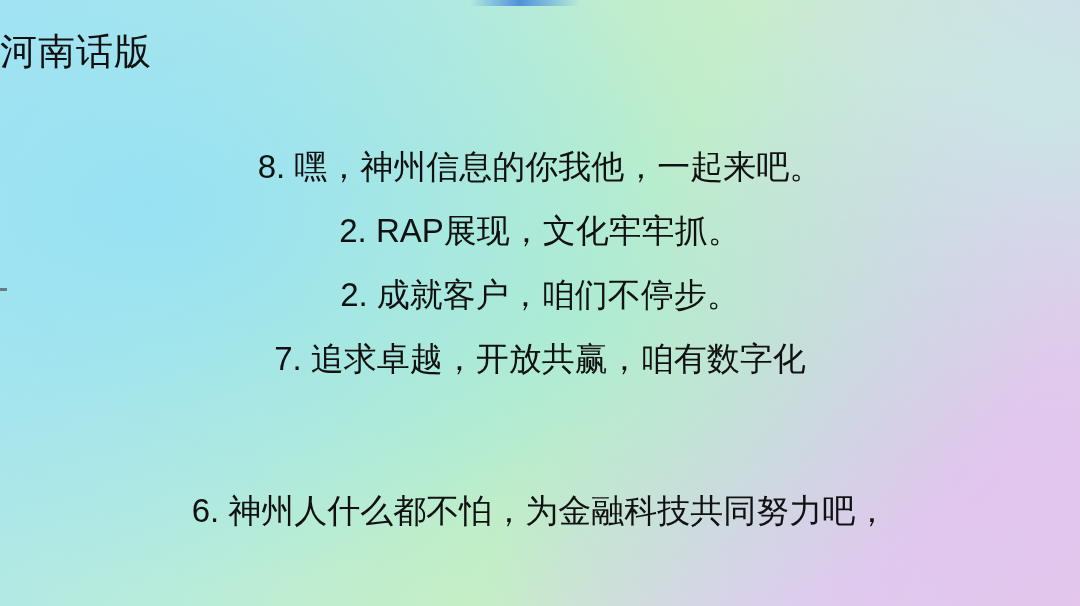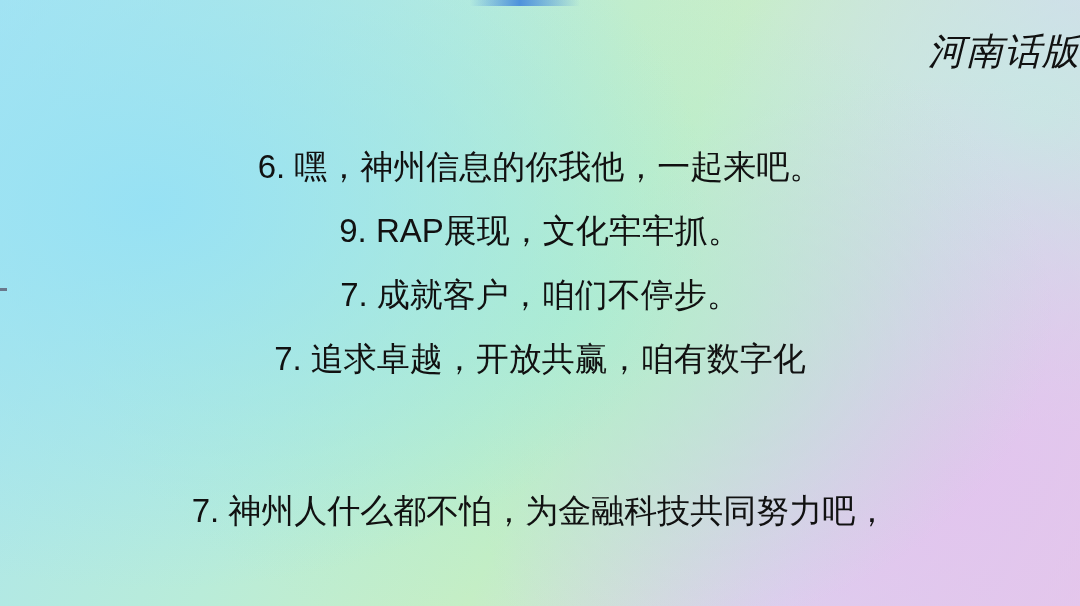--- a/index.html
+++ b/index.html
@@ -26,26 +26,25 @@
       radial-gradient(ellipse 700px 520px at 96% 20%, rgba(198, 234, 226, 0.9) 0%, rgba(198, 234, 226, 0.0) 60%),
       linear-gradient(115deg, #a8e4f2 0%, #b9ecd9 35%, #c8eec4 55%, #d8d5ee 78%, #e6c8e8 100%);
     overflow: hidden;
   }
 
   .title {
     position: absolute;
     top: 30px;
     left: 0;
     width: 100%;
-    text-align: right;
+    text-align: left;
     font-size: 37px;
     line-height: 1.2;
     color: #111111;
     letter-spacing: 1px;
-    font-style: italic;
   }
 
   .lines {
     position: absolute;
     top: 150px;
     left: 0;
     width: 100%;
   }
 
   .line {
@@ -91,23 +90,23 @@
 <body>
 
 <div class="slide">
 
   <div class="top-accent"></div>
   <div class="edge-tick"></div>
 
   <div class="title">河南话版</div>
 
   <div class="lines">
-    <p class="line">6. 嘿，神州信息的你我他，一起来吧。</p>
-    <p class="line">9. RAP展现，文化牢牢抓。</p>
-    <p class="line">7. 成就客户，咱们不停步。</p>
+    <p class="line">8. 嘿，神州信息的你我他，一起来吧。</p>
+    <p class="line">2. RAP展现，文化牢牢抓。</p>
+    <p class="line">2. 成就客户，咱们不停步。</p>
     <p class="line">7. 追求卓越，开放共赢，咱有数字化</p>
     <div class="line line-6">
-      <span class="seg-a">7. 神州人什么都不怕，为金融科技共同努力吧，</span>
+      <span class="seg-a">6. 神州人什么都不怕，为金融科技共同努力吧，</span>
       
     </div>
   </div>
 
 </div>
 
 </body></html>

